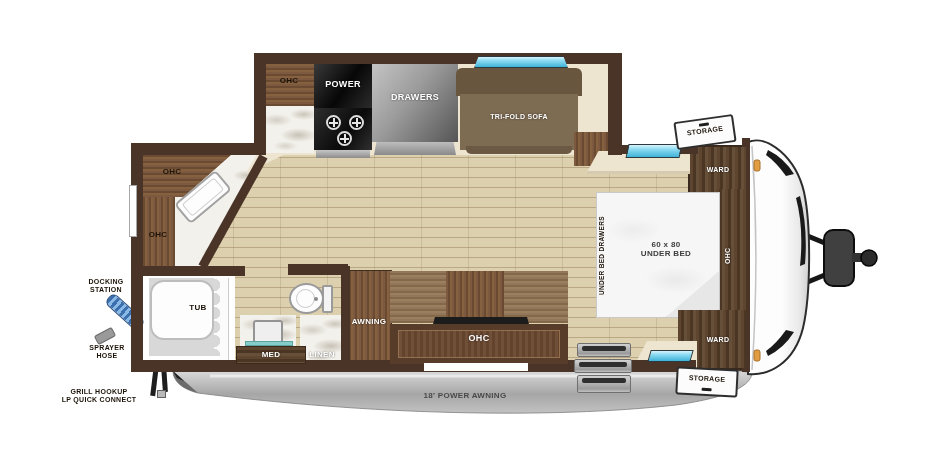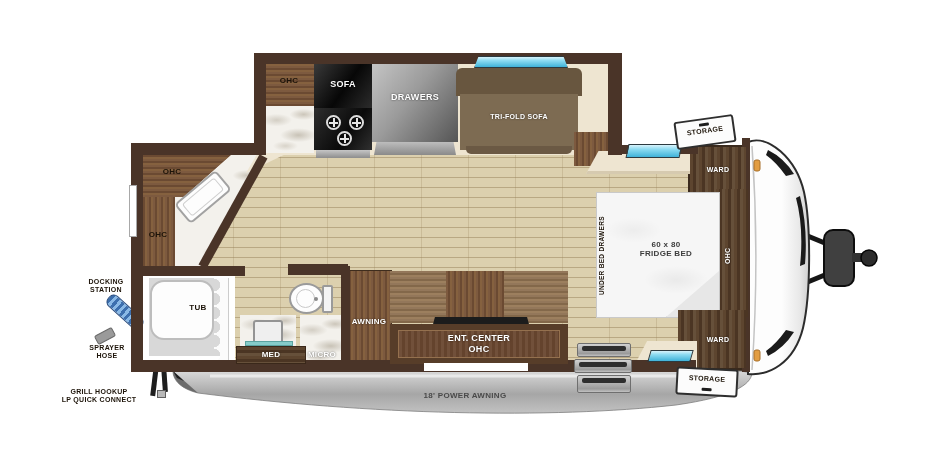--- a/index.html
+++ b/index.html
@@ -53,21 +53,21 @@
 
   <div class="floor" style="left:140px;top:148px;width:556px;height:216px;"></div>
   <div class="cream" style="left:256px;top:55px;width:366px;height:100px;z-index:1;"></div>
 
   <div class="woodh" style="left:262px;top:60px;width:54px;height:46px;z-index:3;"></div>
   <div class="lbl" style="left:262px;top:76px;width:54px;">OHC</div>
   <div class="marble" style="left:262px;top:106px;width:52px;height:47px;z-index:3;"></div>
 
   <div class="abs" style="left:314px;top:60px;width:58px;height:48px;z-index:3;
               background:linear-gradient(125deg,#3c3c3c 0%,#070707 55%,#2c2c2c 100%);"></div>
-  <div class="lbl white" style="left:314px;top:79px;width:58px;font-size:9px;">SOFA</div>
+  <div class="lbl white" style="left:314px;top:79px;width:58px;font-size:9px;">POWER</div>
 
   <div class="abs" style="left:314px;top:108px;width:58px;height:42px;z-index:3;
               background:linear-gradient(125deg,#2e2e2e 0%,#0a0a0a 60%,#303030 100%);">
     <span class="burner" style="left:12px;top:7px;"></span>
     <span class="burner" style="left:35px;top:7px;"></span>
     <span class="burner" style="left:23px;top:23px;"></span>
   </div>
   <div class="abs" style="left:316px;top:150px;width:54px;height:8px;background:linear-gradient(180deg,#c6c6c6,#8d8d8d);z-index:3;"></div>
 
   <div class="abs" style="left:372px;top:60px;width:86px;height:82px;z-index:3;
@@ -131,36 +131,35 @@
               border-radius:2px;box-sizing:border-box;z-index:3;"></div>
 
   <div class="marble" style="left:240px;top:315px;width:56px;height:32px;z-index:3;"></div>
   <div class="abs" style="left:253px;top:320px;width:30px;height:24px;background:#efefef;border:2px solid #949494;
               border-radius:3px;box-sizing:border-box;z-index:4;"></div>
   <div class="abs" style="left:245px;top:341px;width:48px;height:5px;background:#86ccc9;border:1px solid #5ba3a0;box-sizing:border-box;z-index:4;"></div>
   <div class="darkwoodh" style="left:236px;top:346px;width:70px;height:18px;z-index:4;border:1px solid #3a281a;box-sizing:border-box;"></div>
   <div class="lbl white" style="left:236px;top:350px;width:70px;">MED</div>
 
   <div class="marble" style="left:300px;top:315px;width:44px;height:50px;z-index:3;"></div>
-  <div class="lbl white" style="left:298px;top:350px;width:48px;">MICRO</div>
+  <div class="lbl white" style="left:298px;top:350px;width:48px;">LINEN</div>
 
   <div class="woodv" style="left:346px;top:270px;width:46px;height:92px;z-index:3;border:1px solid #3f2d1d;box-sizing:border-box;"></div>
   <div class="lbl white" style="left:340px;top:317px;width:58px;">AWNING</div>
 
   <div class="woodh" style="left:390px;top:271px;width:178px;height:52px;z-index:3;
               background-image:repeating-linear-gradient(180deg,#93775a 0 2px,#83684a 2px 4px,#9c7f5e 4px 6px);"></div>
   <div class="woodv" style="left:446px;top:271px;width:58px;height:52px;z-index:3;"></div>
   <div class="abs" style="left:432px;top:317px;width:98px;height:11px;background:#1c1c1c;z-index:4;
               clip-path:polygon(3% 0,97% 0,100% 100%,0 100%);"></div>
   <div class="abs" style="left:390px;top:324px;width:178px;height:40px;background:#573d29;z-index:4;">
     <div class="abs" style="left:8px;top:6px;right:8px;bottom:6px;background:#6e4c34;border:1px solid #94704e;
          background-image:repeating-linear-gradient(90deg,#71503a 0 3px,#64432d 3px 6px);"></div>
   </div>
   <div class="lbl white" style="left:398px;top:333px;width:162px;font-size:9px;">
-    <div>ENT. CENTER</div>
     <div>OHC</div>
   </div>
   <div class="abs" style="left:424px;top:363px;width:104px;height:8px;background:#ffffff;z-index:5;"></div>
 
   <div class="abs" style="left:688px;top:145px;width:60px;height:226px;background:#3a2a1d;z-index:2;"></div>
 
   <div class="cream" style="left:586px;top:151px;width:104px;height:23px;z-index:3;
               clip-path:polygon(12% 0,100% 0,100% 100%,0 100%);border-bottom:3px solid #d6cab0;box-sizing:border-box;"></div>
   <div class="blue" style="left:627px;top:144px;width:54px;height:14px;transform:skewX(-12deg);"></div>
 
@@ -172,21 +171,21 @@
 
   <div class="abs" style="left:596px;top:192px;width:124px;height:126px;background:#f6f6f6;border:1px solid #c9c9c9;
               box-sizing:border-box;z-index:3;
               background-image:radial-gradient(ellipse 40px 18px at 30% 30%, rgba(0,0,0,.04), rgba(0,0,0,0) 70%),
                                radial-gradient(ellipse 46px 20px at 65% 70%, rgba(0,0,0,.05), rgba(0,0,0,0) 70%);">
     <div class="abs" style="right:0;bottom:0;width:52px;height:46px;background:#e7e7e7;
                 clip-path:polygon(100% 0,100% 100%,0 100%);border-left:1px solid #d0d0d0;"></div>
   </div>
   <div class="lbl" style="left:624px;top:240px;width:84px;color:#3c3c3c;">
     <div>60 x 80</div>
-    <div>FRIDGE BED</div>
+    <div>UNDER BED</div>
   </div>
   <div class="lbl vert" style="left:598px;top:200px;width:14px;height:112px;font-size:6.5px;">UNDER BED DRAWERS</div>
 
   <div class="darkwood" style="left:678px;top:310px;width:68px;height:58px;z-index:3;"></div>
   <div class="lbl white small" style="left:690px;top:336px;width:56px;">WARD</div>
 
   <div class="cream" style="left:633px;top:341px;width:64px;height:27px;z-index:3;
               clip-path:polygon(22% 0,100% 0,100% 100%,0 100%);"></div>
   <div class="blue" style="left:649px;top:350px;width:43px;height:12px;transform:skewX(-16deg);"></div>
 

